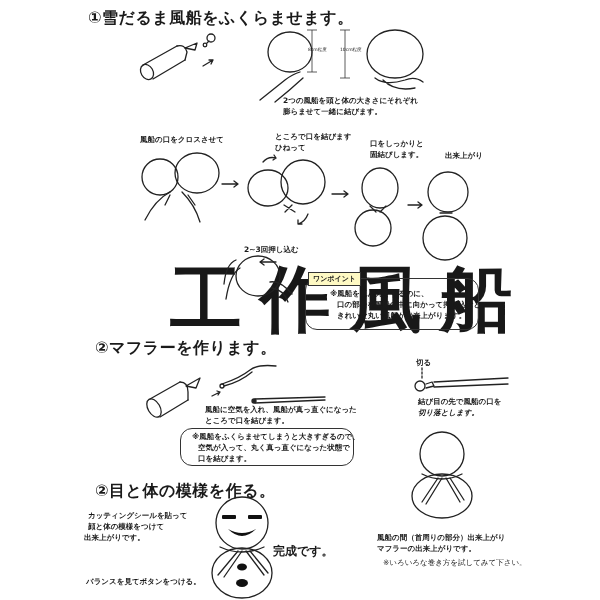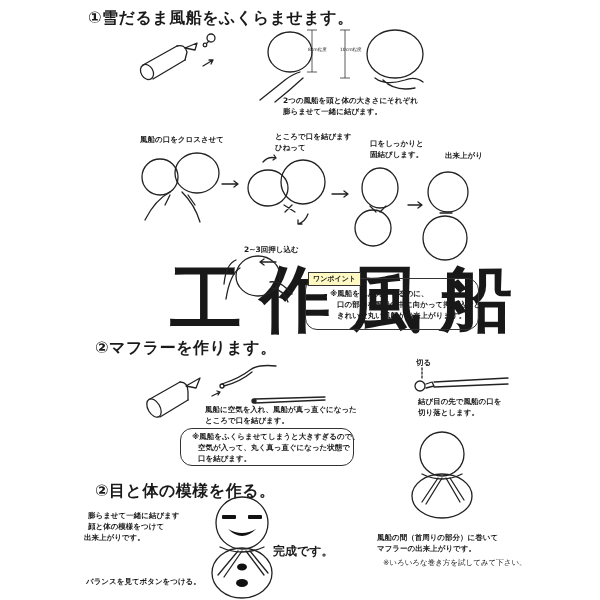--- a/index.html
+++ b/index.html
@@ -133,31 +133,31 @@
 <div class="abs t fg" style="left:416px; top:357px;">切る</div>
 <svg class="fg" style="left:412px; top:368px;" width="100" height="30">
   <g class="ink">
     <path d="M10 0 L10 12" stroke-dasharray="2 2"></path>
     <circle cx="8" cy="18" r="5"></circle>
     <path d="M14 16 L20 14 L22 18 L14 20"></path>
     <path d="M22 14 L96 10 M22 19 L96 16"></path>
   </g>
 </svg>
 <div class="abs t fg" style="left:418px; top:396px;">結び目の先で風船の口を</div>
-<div class="abs t fg" style="left:418px; top:407px;">切り落とします。</div>
+<div class="abs t fg" style="left:418px; top:407px;font-style:italic;">切り落とします。</div>
 
 <svg class="fg" style="left:400px; top:430px;" width="90" height="90">
   <g class="ink">
     <circle cx="42" cy="24" r="22"></circle>
     <ellipse cx="42" cy="66" rx="30" ry="22"></ellipse>
     <path d="M22 44 Q42 54 62 44"></path>
     <path d="M38 48 L22 72 M42 48 L26 74 M46 48 L60 72 M50 48 L64 70"></path>
   </g>
 </svg>
-<div class="abs t fg" style="left:377px; top:532px;">風船の間（首周りの部分）に巻いて</div>
+<div class="abs t fg" style="left:377px; top:532px;">風船の間（首周りの部分）出来上がり</div>
 <div class="abs t fg" style="left:377px; top:543px;">マフラーの出来上がりです。</div>
 <div class="abs t fg" style="left:383px; top:557px; font-weight:normal;">※いろいろな巻き方を試してみて下さい。</div>
 
 <div class="abs h fg" style="left:95px; top:481px;">②目と体の模様を作る。</div>
 
 <svg class="fg" style="left:200px; top:495px;" width="90" height="105">
   <g class="ink">
     <circle cx="42" cy="28" r="26"></circle>
     <ellipse cx="42" cy="78" rx="30" ry="25"></ellipse>
   </g>
@@ -167,17 +167,17 @@
     <path d="M28 34 Q42 48 56 34 Q42 42 28 34 Z"></path>
     <ellipse cx="42" cy="72" rx="5" ry="3.5"></ellipse>
     <ellipse cx="42" cy="88" rx="6" ry="4"></ellipse>
   </g>
   <g class="ink">
     <path d="M20 52 Q42 62 64 52"></path>
     <path d="M38 56 L18 80 M42 56 L24 82 M46 56 L64 80 M50 56 L68 78"></path>
   </g>
 </svg>
 
-<div class="abs t fg" style="left:88px; top:510px;">膨らませて一緒に結びます</div>
+<div class="abs t fg" style="left:88px; top:510px;">カッティングシールを貼って</div>
 <div class="abs t fg" style="left:88px; top:521px;">顔と体の模様をつけて</div>
 <div class="abs t fg" style="left:84px; top:532px;">出来上がりです。</div>
 <div class="abs fg" style="left:273px; top:543px; font-size:12px; font-weight:bold;">完成です。</div>
 <div class="abs t fg" style="left:86px; top:576px;">バランスを見てボタンをつける。</div>
 
 </body></html>

